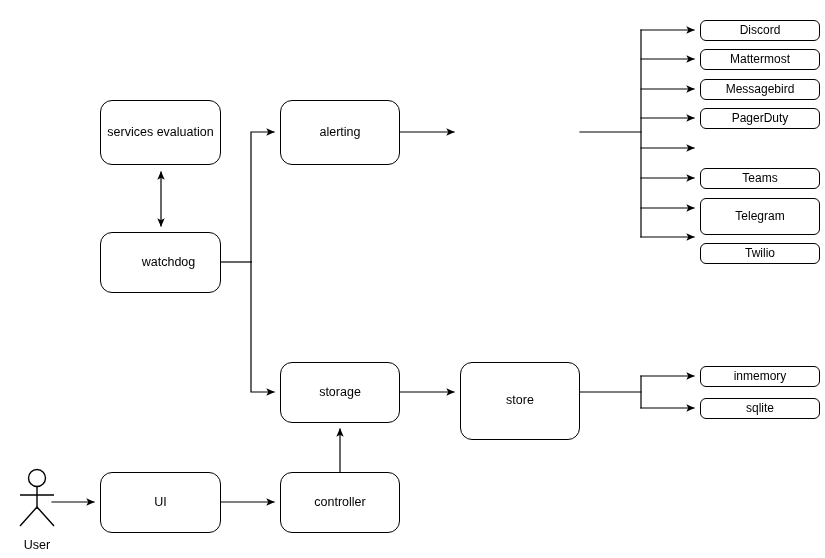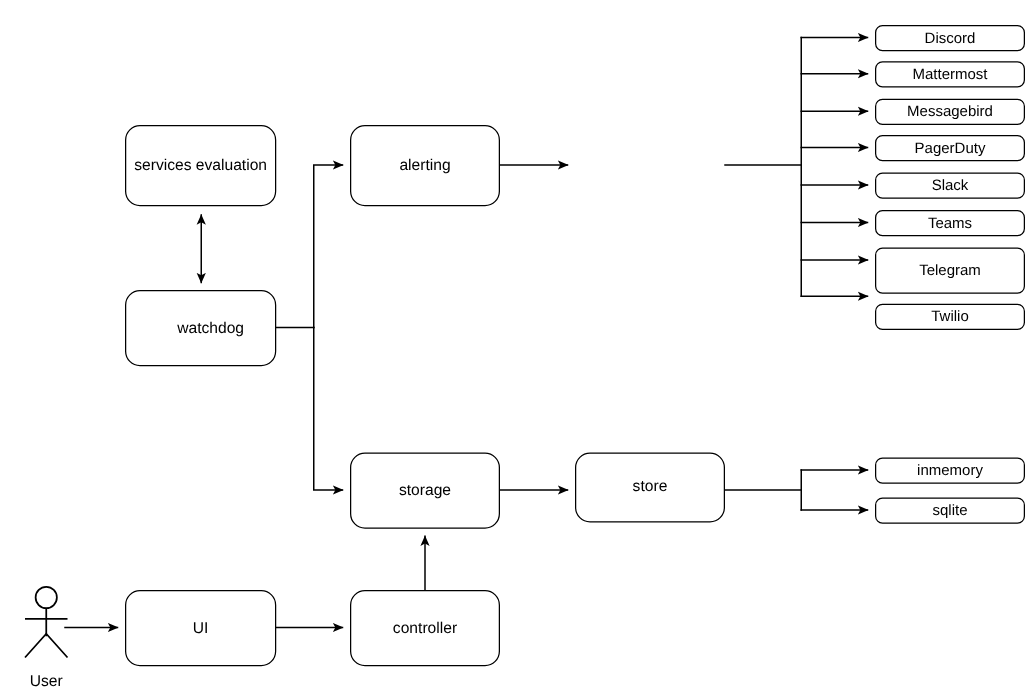--- a/index.html
+++ b/index.html
@@ -123,31 +123,30 @@
 
   <div class="node big" style="left:100px; top:100px; width:121px; height:65px;">services evaluation</div>
 
   <div class="node big" style="left:100px; top:232px; width:121px; height:61px;padding-left:16px;">watchdog</div>
 
   <div class="node big" style="left:280px; top:100px; width:120px; height:65px;">alerting</div>
 
 
   <div class="node big" style="left:280px; top:362px; width:120px; height:61px;">storage</div>
 
-  <div class="node big" style="left:460px; top:362px; width:120px; height:56px;">store</div>
+  <div class="node big" style="left:460px; top:362px; width:120px; height:78px;">store</div>
 
   <div class="node big" style="left:100px; top:472px; width:121px; height:61px;">UI</div>
 
   <div class="node big" style="left:280px; top:472px; width:120px; height:61px;">controller</div>
 
   <div class="node small" style="left:700px; top:20px; width:120px; height:21px;">Discord</div>
   <div class="node small" style="left:700px; top:49px; width:120px; height:21px;">Mattermost</div>
   <div class="node small" style="left:700px; top:79px; width:120px; height:21px;">Messagebird</div>
   <div class="node small" style="left:700px; top:108px; width:120px; height:21px;">PagerDuty</div>
-  <div class="node small" style="left:700px; top:138px; width:120px; height:21px;">Slack</div>
   <div class="node small" style="left:700px; top:168px; width:120px; height:21px;">Teams</div>
   <div class="node small" style="left:700px; top:198px; width:120px; height:37px;">Telegram</div>
   <div class="node small" style="left:700px; top:227px; width:120px; height:21px;margin-top:16px;">Twilio</div>
 
   <div class="node small" style="left:700px; top:366px; width:120px; height:21px;">inmemory</div>
   <div class="node small" style="left:700px; top:398px; width:120px; height:21px;">sqlite</div>
 
 </div>
 
 </body></html>

